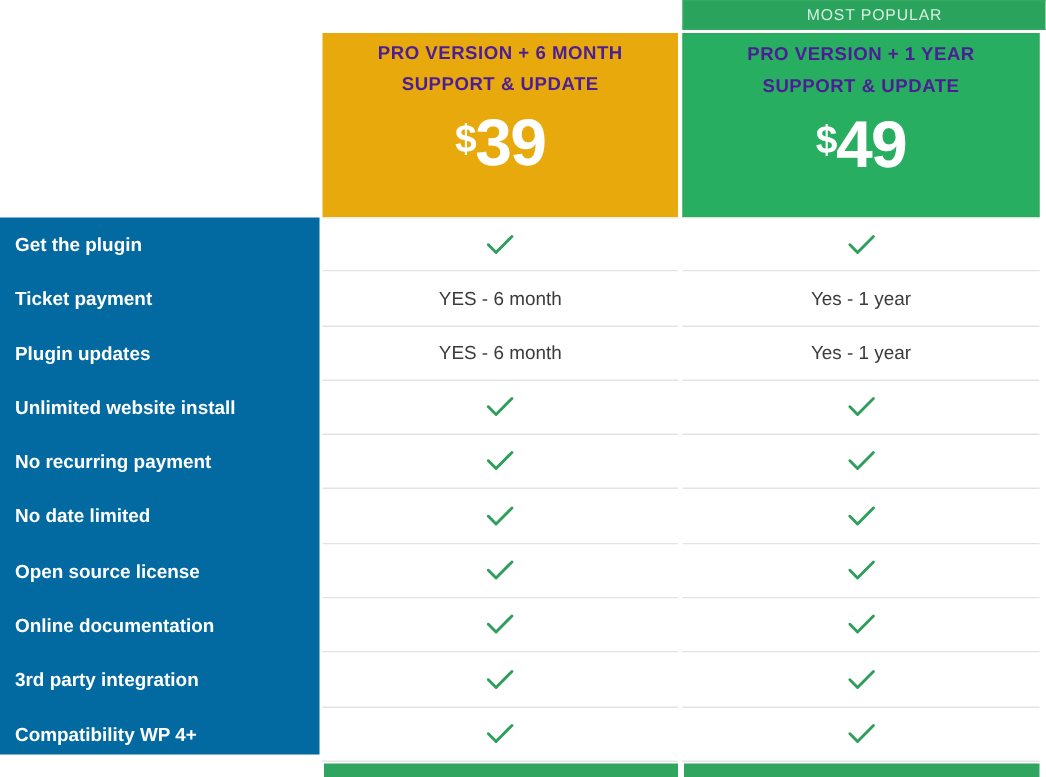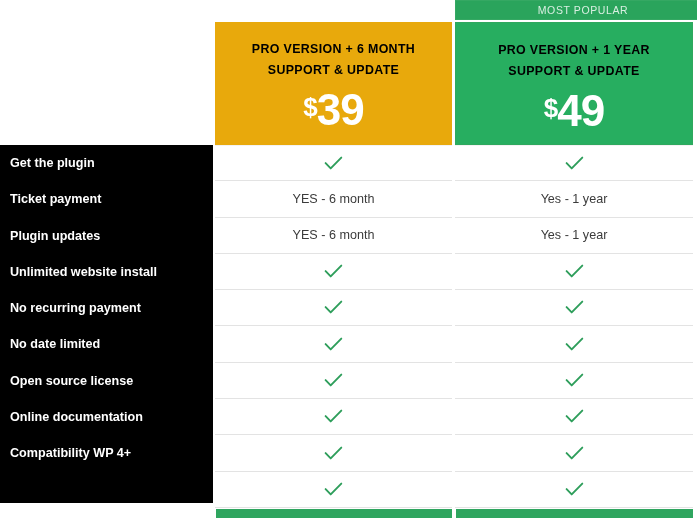--- a/index.html
+++ b/index.html
@@ -63,22 +63,22 @@
     text-align: center;
     line-height: 19px;
     font-weight: 400;
   }
 
   .plan-title {
     font-size: 12.4px;
     font-weight: bold;
     letter-spacing: 0.35px;
     line-height: 21px;
-    padding-top: 17px;
-    color: #000000;
+    padding-top: 3px;
+    color: #4c1d95;
   }
   .plan-title .line2 { display: block; }
 
   .plan-price {
     margin-top: 7px;
     font-weight: 700;
     line-height: 1;
     color: #ffffff;
   }
   .plan-price .currency {
@@ -91,21 +91,21 @@
     letter-spacing: -1px;
   }
 
   
   #feature-sidebar {
     position: absolute;
     left: 0px;
     top: 145px;
     width: 213px;
     height: 358px;
-    background: #000000;
+    background: #0369a1;
   }
   .feature-label {
     box-sizing: border-box;
     height: 36.3px;
     line-height: 36.3px;
     padding-left: 10px;
     color: #ffffff;
     font-size: 12.6px;
     font-weight: bold;
     white-space: nowrap;
@@ -181,20 +181,21 @@
 
   <div id="feature-sidebar">
       <div class="feature-label">Get the plugin</div>
       <div class="feature-label">Ticket payment</div>
       <div class="feature-label">Plugin updates</div>
       <div class="feature-label">Unlimited website install</div>
       <div class="feature-label">No recurring payment</div>
       <div class="feature-label">No date limited</div>
       <div class="feature-label">Open source license</div>
       <div class="feature-label">Online documentation</div>
+      <div class="feature-label">3rd party integration</div>
       <div class="feature-label">Compatibility WP 4+</div>
     </div>
 
   <div class="value-column" id="value-column-standard">
       <div class="value-cell">
         <span>
           <svg class="check-icon" viewBox="0 0 19 15" xmlns="http://www.w3.org/2000/svg">
             <path d="M1.6 7.1 L6.7 12.4 L17.3 1.6" fill="none" stroke="#2e9e5b" stroke-width="1.9" stroke-linecap="round" stroke-linejoin="round"></path>
           </svg>
         </span>

